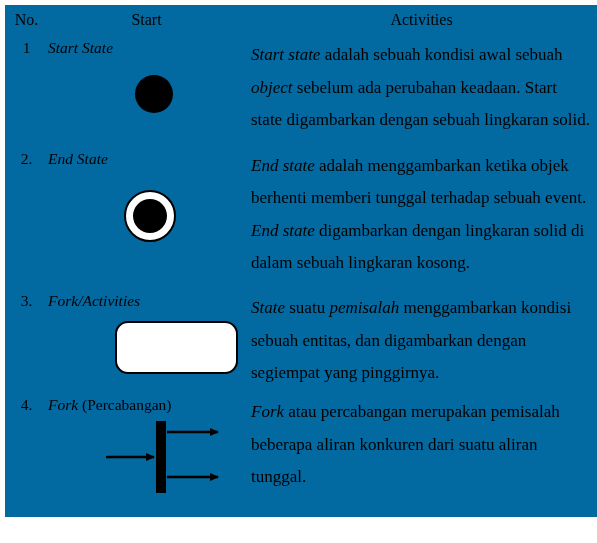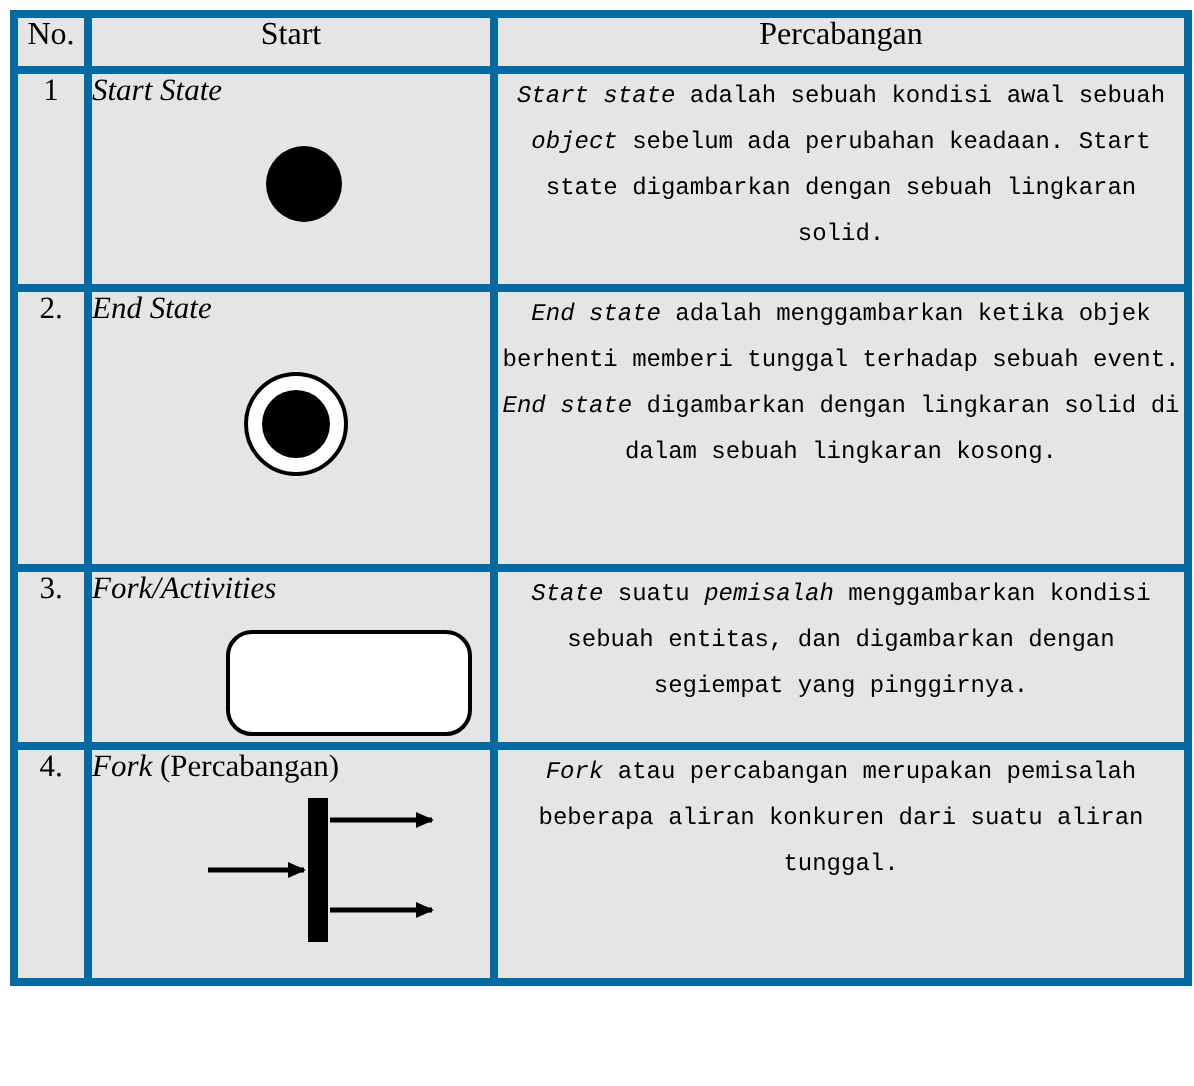--- a/index.html
+++ b/index.html
@@ -28,24 +28,24 @@
     position: absolute;
     left: 5px;
     top: 5px;
     width: 587px;
     border-collapse: collapse;
     table-layout: fixed;
   }
 
   table.symbol-table td,
   table.symbol-table th {
-    border: 4px solid #0369a1;
+    border: 6px solid #0369a1;
     padding: 0;
     vertical-align: top;
-    background: #e5e5e5;
+    background: #0369a1;
   }
 
   col.col-no      { width: 37px; }
   col.col-simbol  { width: 203px; }
   col.col-ket     { width: 347px; }
 
   
   thead th {
     height: 28px;
     text-align: center;
@@ -127,45 +127,44 @@
     background: #ffffff;
   }
 
   
   .art-fork { height: 96px; }
   .art-fork svg { position: absolute; left: 0; top: 0; }
 
   
   td.cell-desc {
     padding: 7px 10px 6px 10px;
-    font-size: 12px;
+    font-size: 17px;
     line-height: 1.92;
-    text-align: center;
-    font-family: Liberation Mono, monospace;
+    text-align: left;
   }
   td.cell-desc .it { font-style: italic; }
   td.cell-desc .rg { font-style: normal; }
 </style>
 </head>
 <body>
 
 <div class="page">
 
   <table class="symbol-table">
     <colgroup>
       <col class="col-no">
       <col class="col-simbol">
       <col class="col-ket">
     </colgroup>
 
     <thead>
       <tr>
         <th>No.</th>
         <th>Start</th>
-        <th>Percabangan</th>
+        <th>Activities</th>
       </tr>
     </thead>
 
     <tbody>
 
       <tr>
         <td class="cell-no">1</td>
 
         <td class="cell-symbol">
           <span class="symbol-label"><span class="it">Start State</span></span>

